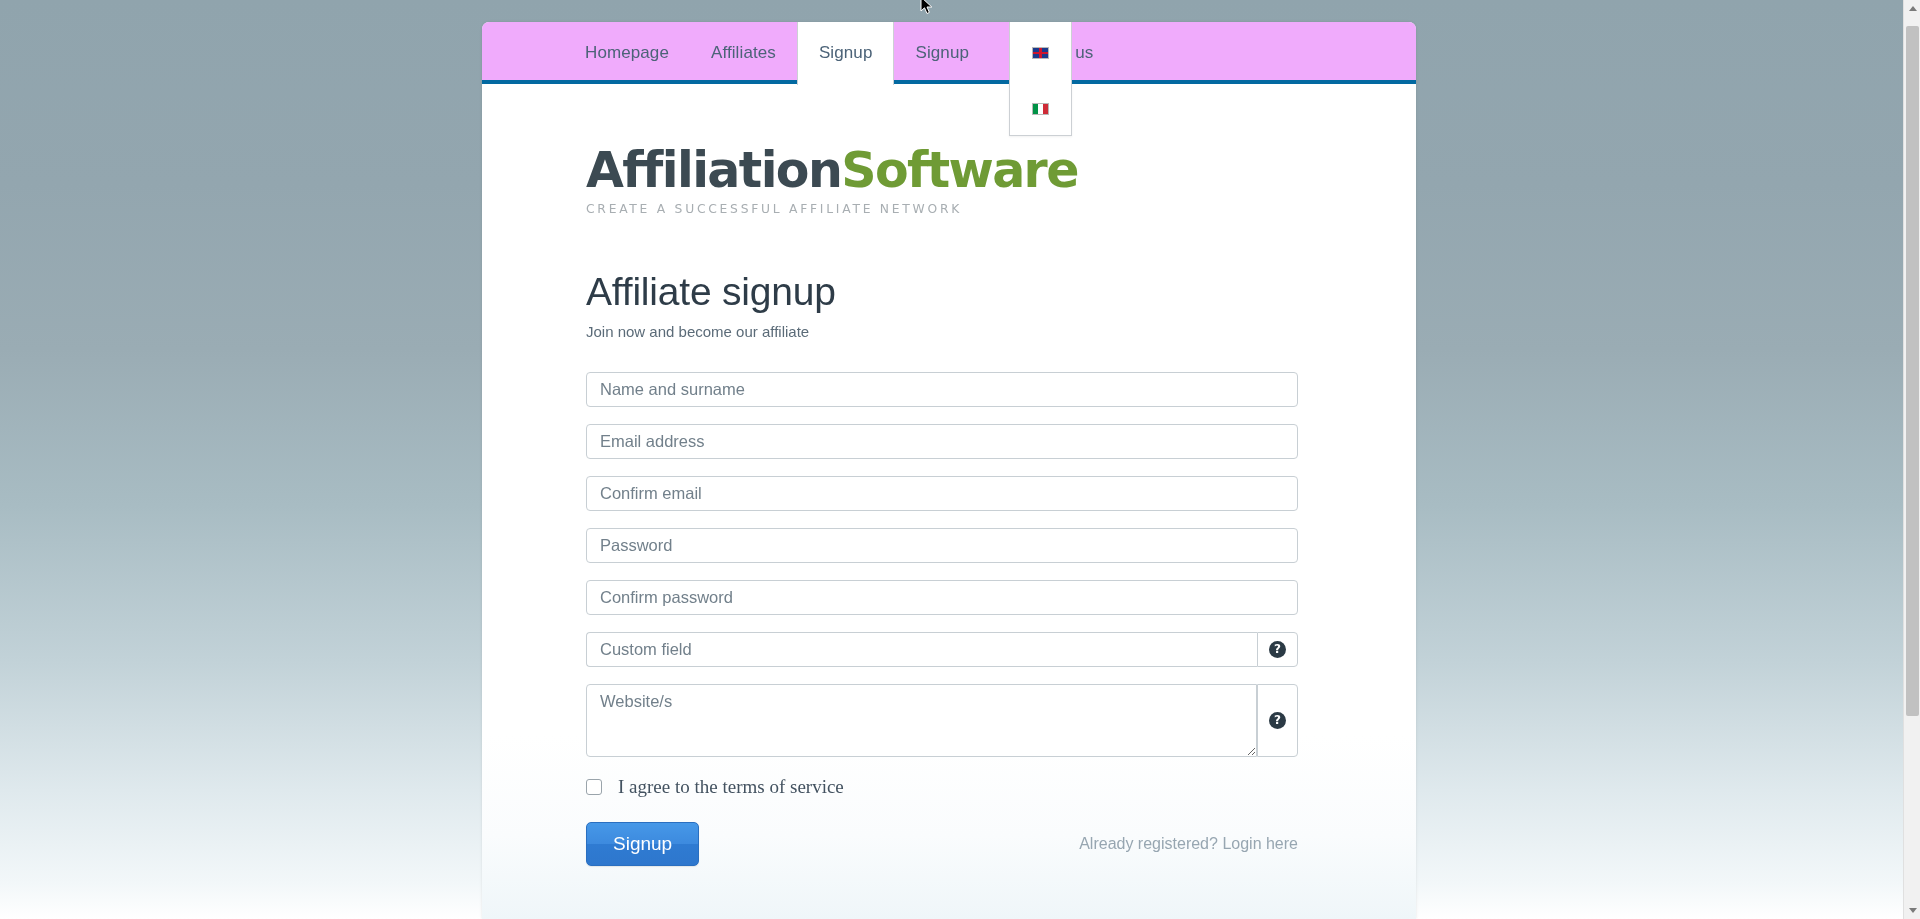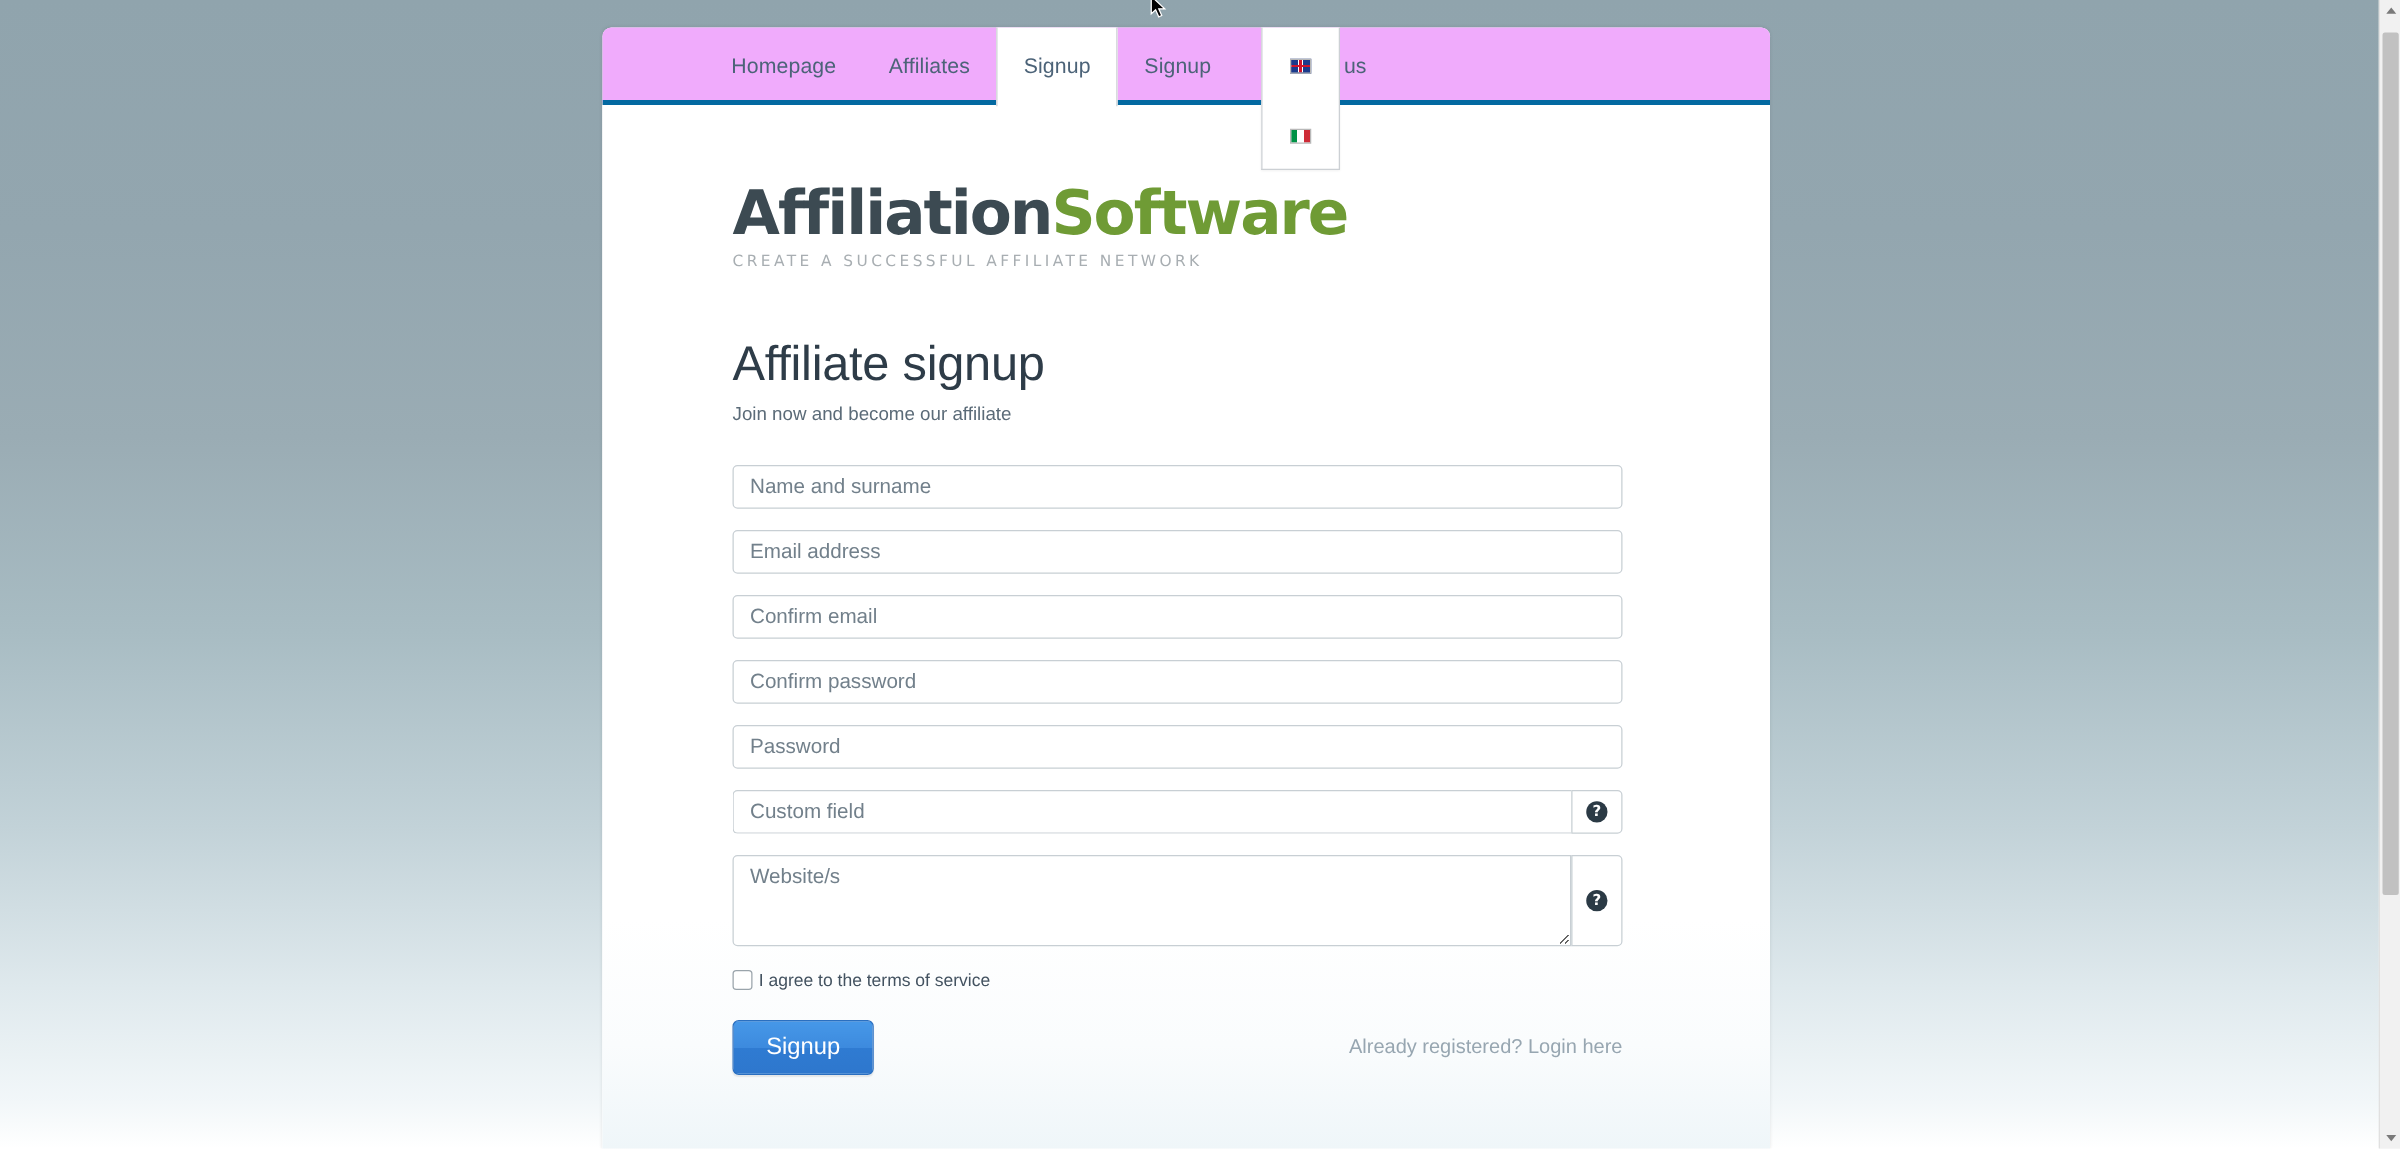--- a/index.html
+++ b/index.html
@@ -257,24 +257,25 @@
   }
   #terms-checkbox {
     width: 16px; height: 16px;
     border: 1px solid #9aa4ab;
     border-radius: 3px;
     background: #ffffff;
     cursor: pointer;
     flex: none;
   }
   #terms-label {
-    font-size: 14px;
+    font-size: 19px;
     color: #435260;
-    margin-left: 5px;
-    cursor: pointer;
+    margin-left: 16px;
+    cursor: pointer;
+    font-family: Liberation Serif, serif;
   }
 
   
   #submit-row {
     margin-top: 24px;
     width: 712px;
     display: flex;
     align-items: center;
     justify-content: space-between;
   }
@@ -398,25 +399,25 @@
 
         <div class="field-row">
           <input class="txt-input" type="text" placeholder="Email address" style="">
         </div>
 
         <div class="field-row">
           <input class="txt-input" type="text" placeholder="Confirm email" style="">
         </div>
 
         <div class="field-row">
+          <input class="txt-input" type="text" placeholder="Password" style="">
+        </div>
+
+        <div class="field-row">
           <input class="txt-input" type="text" placeholder="Confirm password" style="">
-        </div>
-
-        <div class="field-row">
-          <input class="txt-input" type="text" placeholder="Password" style="">
         </div>
 
         <div class="field-row with-addon">
           <input class="txt-input" type="text" placeholder="Custom field" style="">
           <div class="addon">
             <span class="help-icon">?</span>
           </div>
         </div>
 
         <div class="field-row with-addon">

